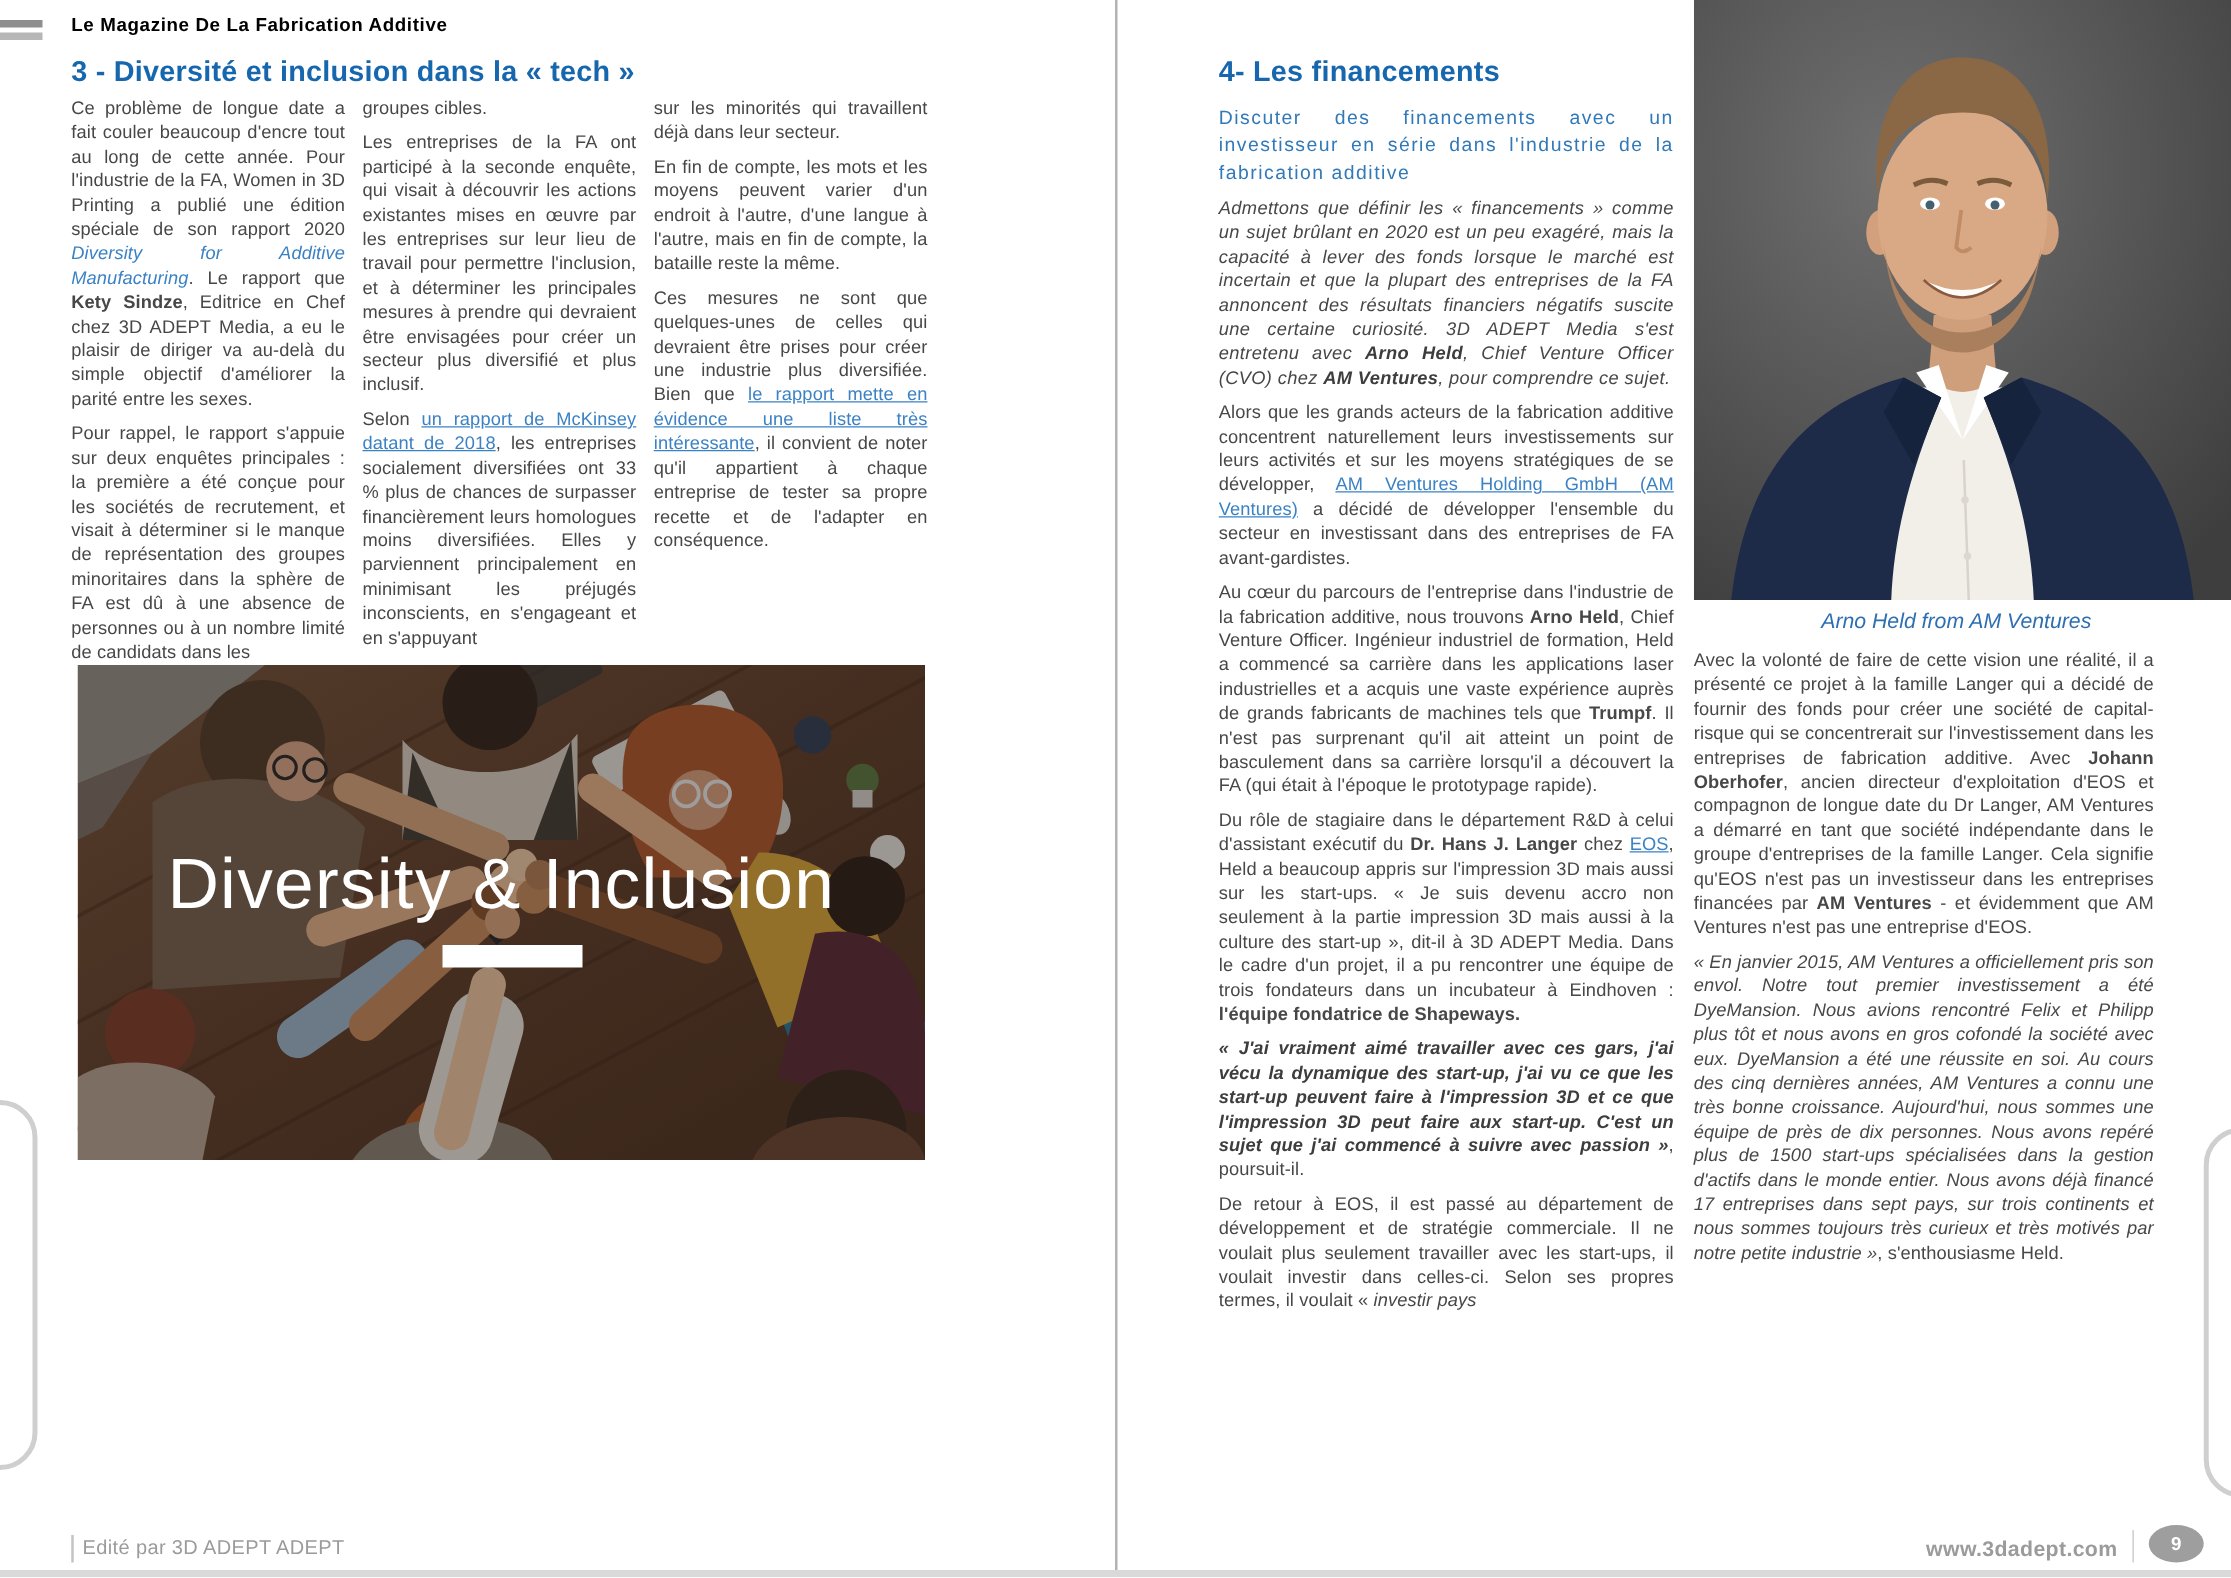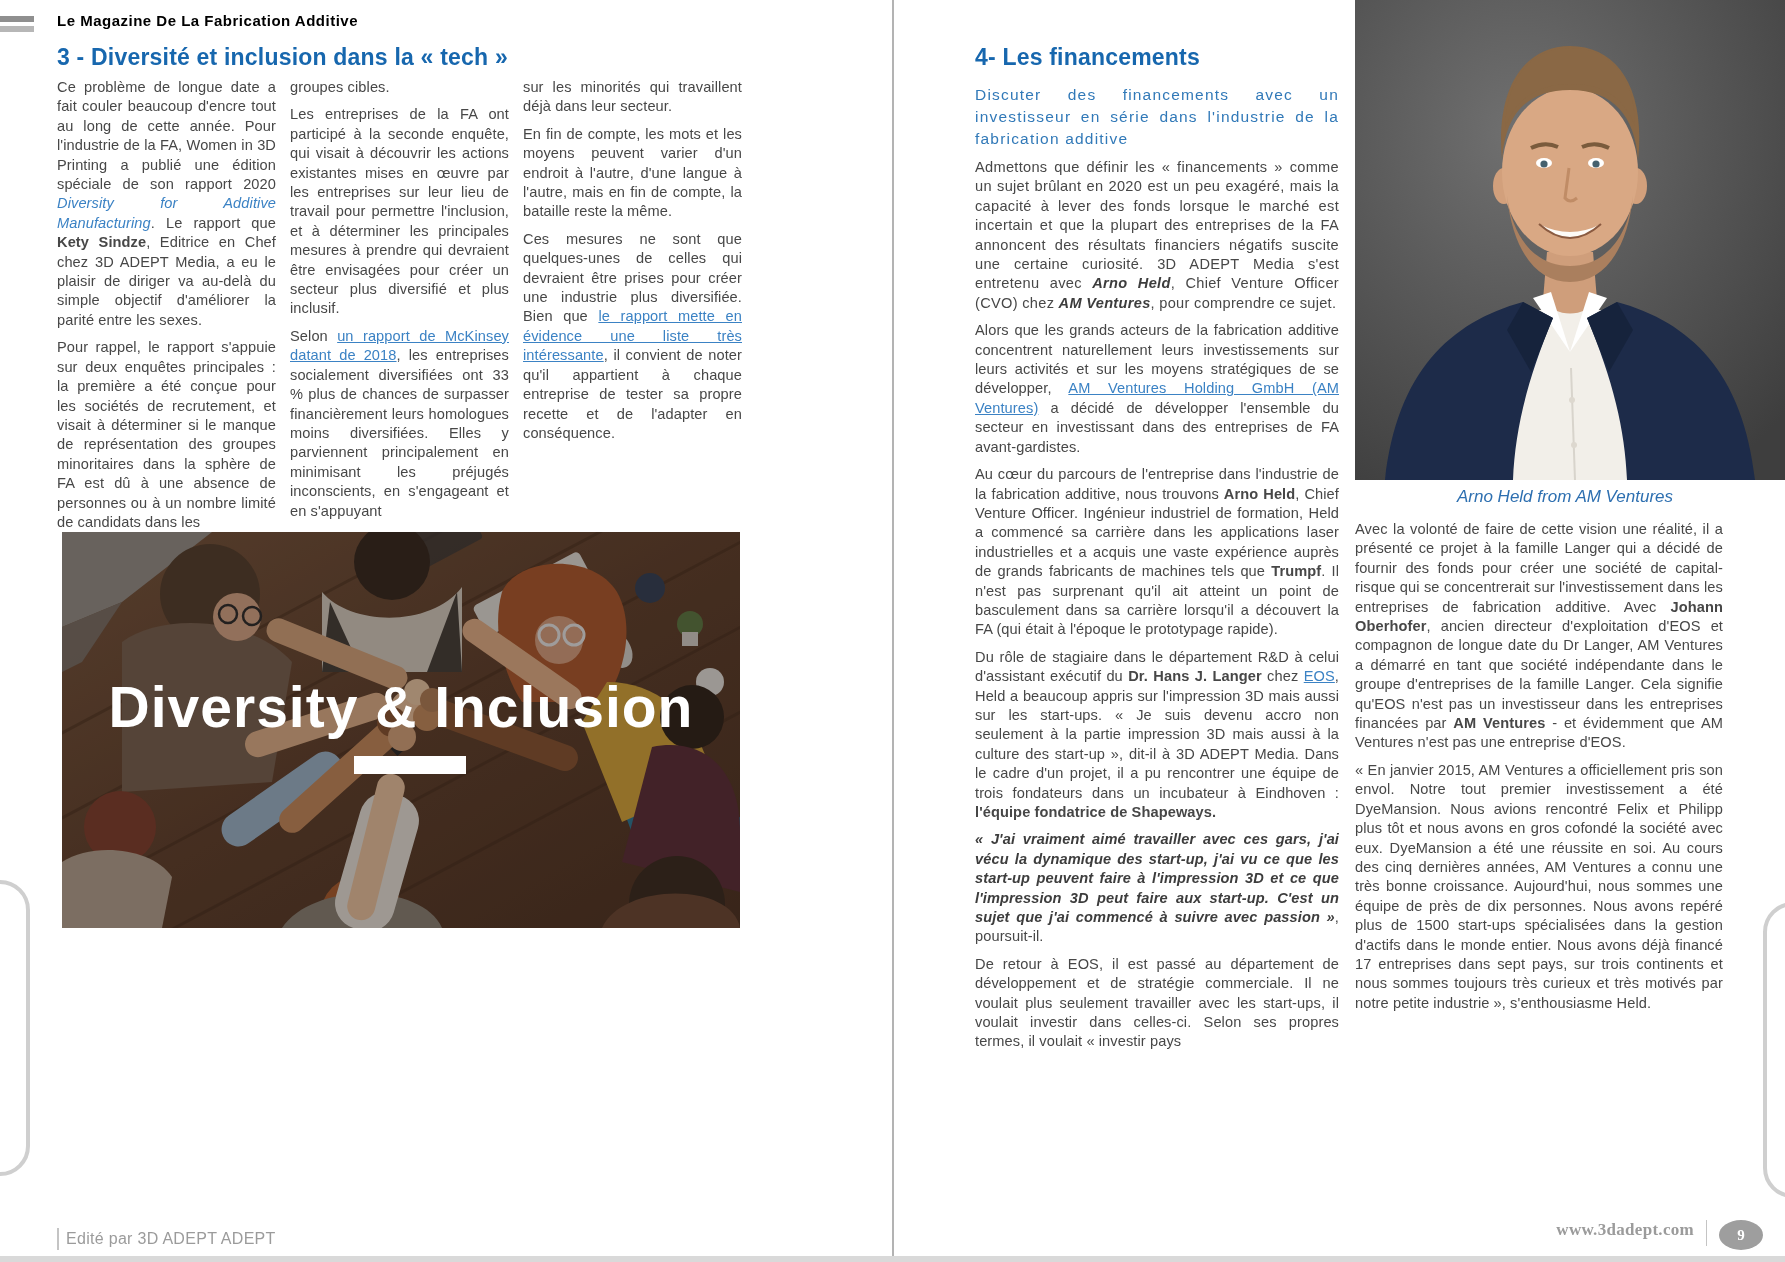--- a/index.html
+++ b/index.html
@@ -15,45 +15,45 @@
   .section-title{position:absolute;font-size:23px;font-weight:bold;color:#1767ae;letter-spacing:.2px;}
   .subtitle{position:absolute;left:975px;top:84px;width:364px;font-size:15.5px;color:#3179b8;
     letter-spacing:1.2px;line-height:22px;text-align:justify;}
   
   .col{width:219px;flex:0 0 auto;}
   .cols{position:absolute;left:57px;top:78px;width:688px;display:flex;gap:14px;}
   p.body{margin:0 0 8px 0;font-size:14.6px;line-height:19.4px;text-align:justify;color:#474747;
     letter-spacing:.1px;}
   p.lead{letter-spacing:.3px;}
   .seg-b{font-weight:bold;}
-  .seg-i{}
+  .seg-i{font-style:italic;}
   .seg-bi{font-weight:bold;font-style:italic;color:#3d3d3d;}
   .seg-a{color:#3b82c4;text-decoration:underline;cursor:pointer;}
   .seg-ib{color:#3b82c4;font-style:italic;}
   
   .team-photo{position:absolute;left:62px;top:532px;width:678px;height:396px;overflow:hidden;}
   .team-photo svg{position:absolute;left:0;top:0;}
   .photo-title{position:absolute;left:0;top:142px;width:100%;text-align:center;color:#ffffff;
-    font-size:57px;font-weight:bold;letter-spacing:1px;}
+    font-size:57px;font-weight:normal;letter-spacing:1px;}
   .photo-bar{position:absolute;left:43%;top:224px;width:112px;height:18px;background:#ffffff;}
   
   .colA{position:absolute;left:975px;top:158px;width:364px;}
   .colB{position:absolute;left:1355px;top:520px;width:368px;}
   .portrait{position:absolute;left:1355px;top:0;width:430px;height:480px;overflow:hidden;}
   .portrait-caption{position:absolute;left:1355px;top:487px;width:420px;text-align:center;
     font-size:17px;font-style:italic;color:#2d6fb0;}
   
   .page-divider{position:absolute;left:892px;top:0;width:2px;height:1256px;background:#b3b3b3;}
   .bracket{position:absolute;width:60px;height:288px;border:4px solid #cfcfcf;border-radius:30px;}
   .bracket.left{left:-38px;top:880px;}
   .bracket.right{left:1763px;top:902px;}
   
   .footer-tick{position:absolute;left:57px;top:1228px;width:2px;height:22px;background:#c4c4c4;}
   .published-by{position:absolute;left:66px;top:1230px;font-size:16px;color:#9b9b9b;letter-spacing:.3px;}
-  .footer-right{position:absolute;right:22px;top:1220px;display:flex;align-items:flex-start;gap:12px;font-family:Liberation Serif, serif;}
+  .footer-right{position:absolute;right:22px;top:1220px;display:flex;align-items:flex-end;gap:12px;}
   .website{font-size:17px;font-weight:bold;color:#9b9b9b;letter-spacing:.3px;}
   .footer-sep{width:1px;height:26px;background:#c4c4c4;}
   .page-oval{width:44px;height:30px;border-radius:50%;background:#9e9e9e;color:#ffffff;
     font-weight:bold;font-size:15px;display:flex;align-items:center;justify-content:center;}
   .bottom-strip{position:absolute;left:0;top:1256px;width:1785px;height:6px;background:#d9d9d9;}
 </style>
 </head>
 <body>
 
 <div id="canvas">

